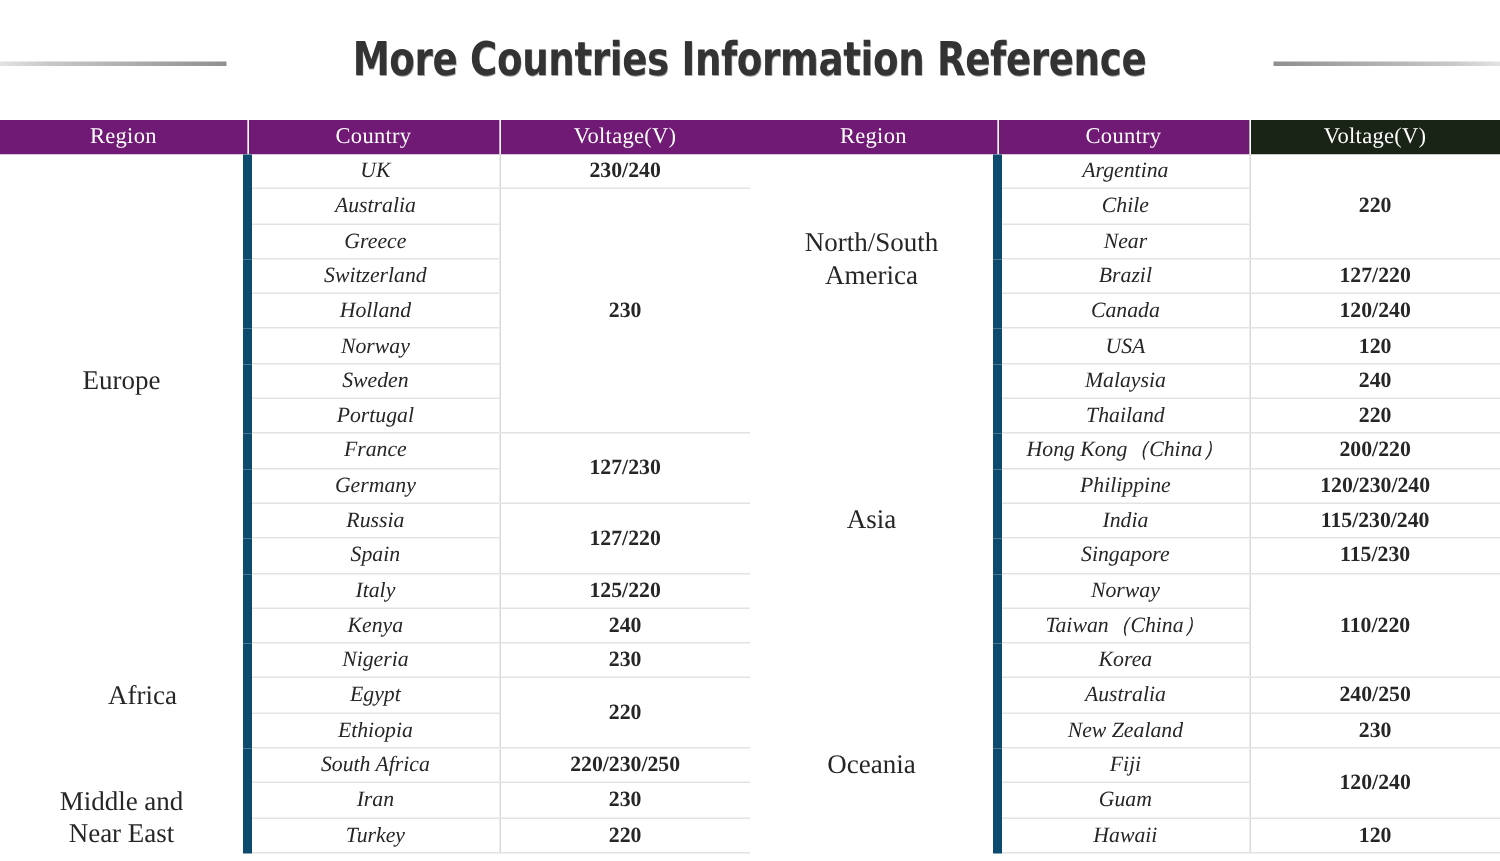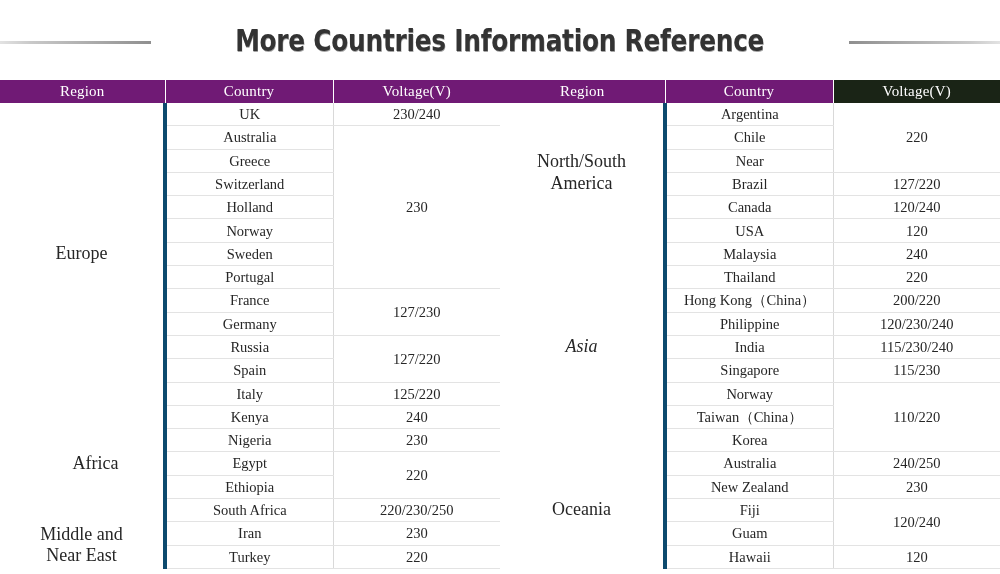--- a/index.html
+++ b/index.html
@@ -88,38 +88,38 @@
   .tbl thead th.hdr-last { border-right: none; }
   .tbl thead th.hdr-volt-green { background: #1a2416; }
 
   
   .tbl tbody td {
     background: #ffffff;
     border-bottom: 1px solid #e3e3e3;
     border-right: 1px solid #d9d9d9;
   }
   .tbl tbody td.volt { border-right: none; }
-  .tbl tbody td.country { border-left: 4px solid #0c4a6e; }
+  .tbl tbody td.country { border-left: 6px solid #0c4a6e; font-style: italic; }
 
   
   .tbl tbody td.region {
     border-bottom: none;
     border-right: 1px solid #d9d9d9;
     font-size: 18px;
     line-height: 1.2;
   }
   td.reg-europe   { background: #f5f5f5; }
   td.reg-africa   { background: #e8e8e8; padding-left: 28px; }
   td.reg-mideast  { background: #d4d4d4; }
   td.reg-america  { background: #d8d8d8; }
-  td.reg-asia     { background: #ebebeb; font-style: italic; }
+  td.reg-asia     { background: #ebebeb; }
   td.reg-oceania  { background: #efefef; }
 
   
-  .tbl tbody td.volt-merged { border-bottom: 1px solid #e3e3e3; }
+  .tbl tbody td.volt-merged { border-bottom: 1px solid #e3e3e3; font-weight: bold; }
 
   
   .tbl tbody tr:last-child td { border-bottom: 1px solid #e3e3e3; }
 </style>
 </head>
 <body>
 
 <div class="title-band">
   <div class="rule rule-left"></div>
   <div class="page-title">More Countries Information Reference</div>

